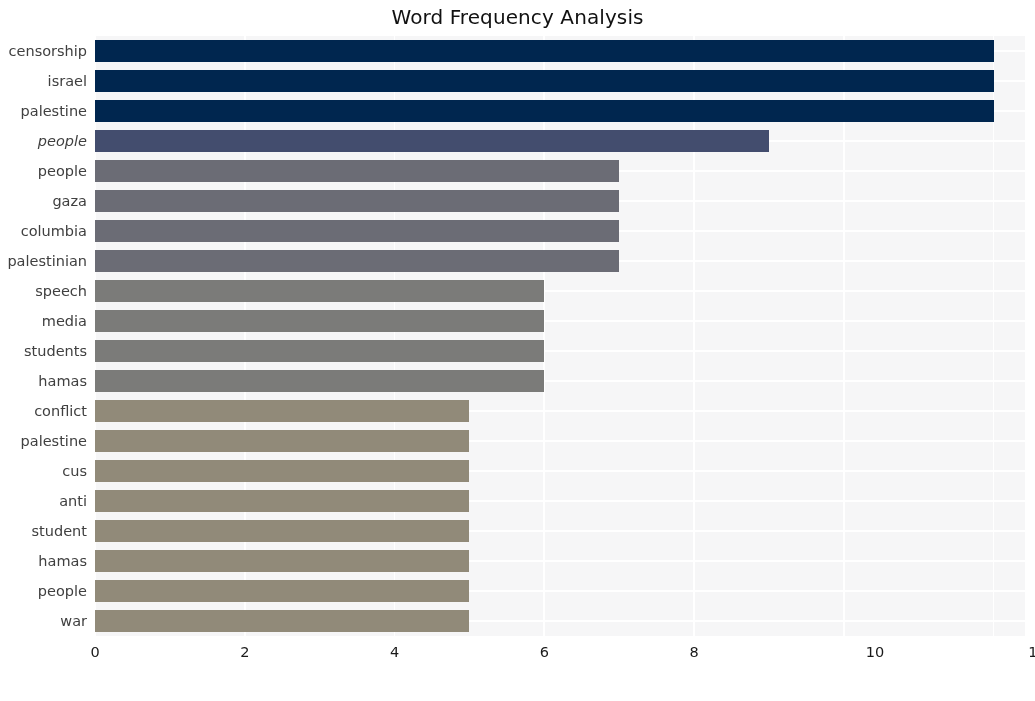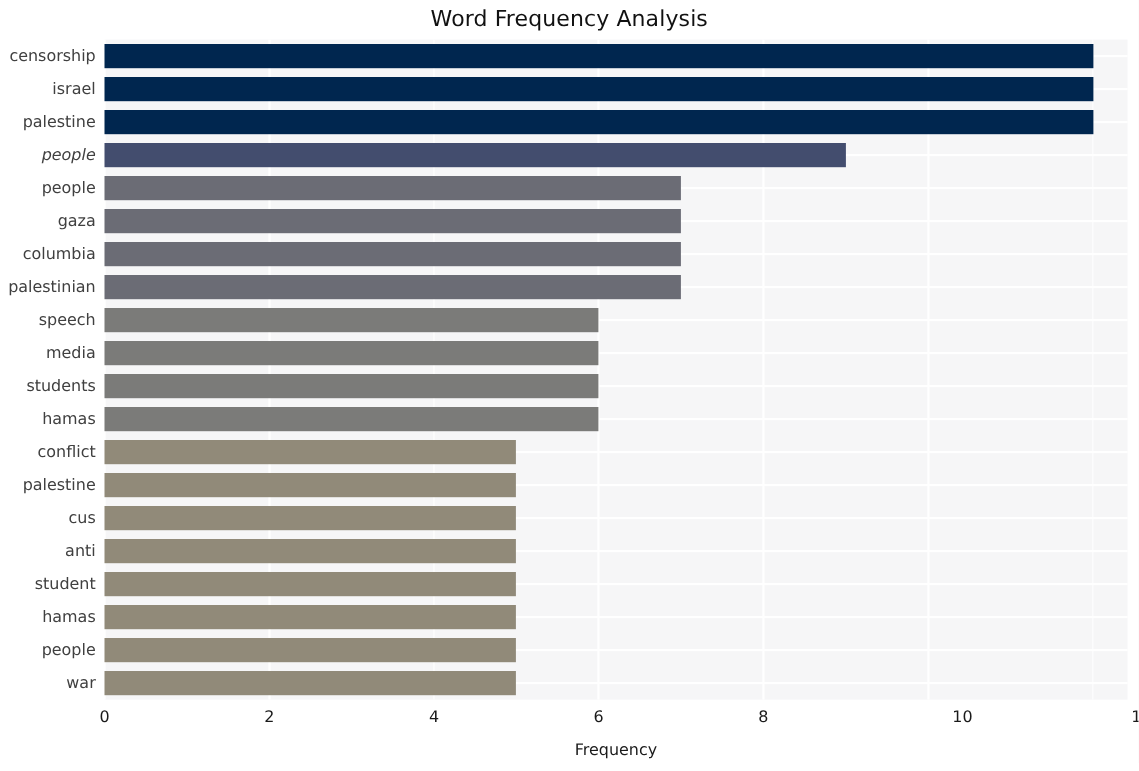--- a/index.html
+++ b/index.html
@@ -181,15 +181,14 @@
   <div id="xtick-labels">
       <div class="xtick" style="left: 0px;">0</div>
       <div class="xtick" style="left: 149.758px;">2</div>
       <div class="xtick" style="left: 299.517px;">4</div>
       <div class="xtick" style="left: 449.275px;">6</div>
       <div class="xtick" style="left: 599.034px;">8</div>
       <div class="xtick" style="left: 780px;">10</div>
       <div class="xtick" style="left: 898.551px; margin-left: 44px;">12</div>
     </div>
 
-  <div id="xaxis-label">Frequency</div>
 
 </div>
 
 </body></html>

